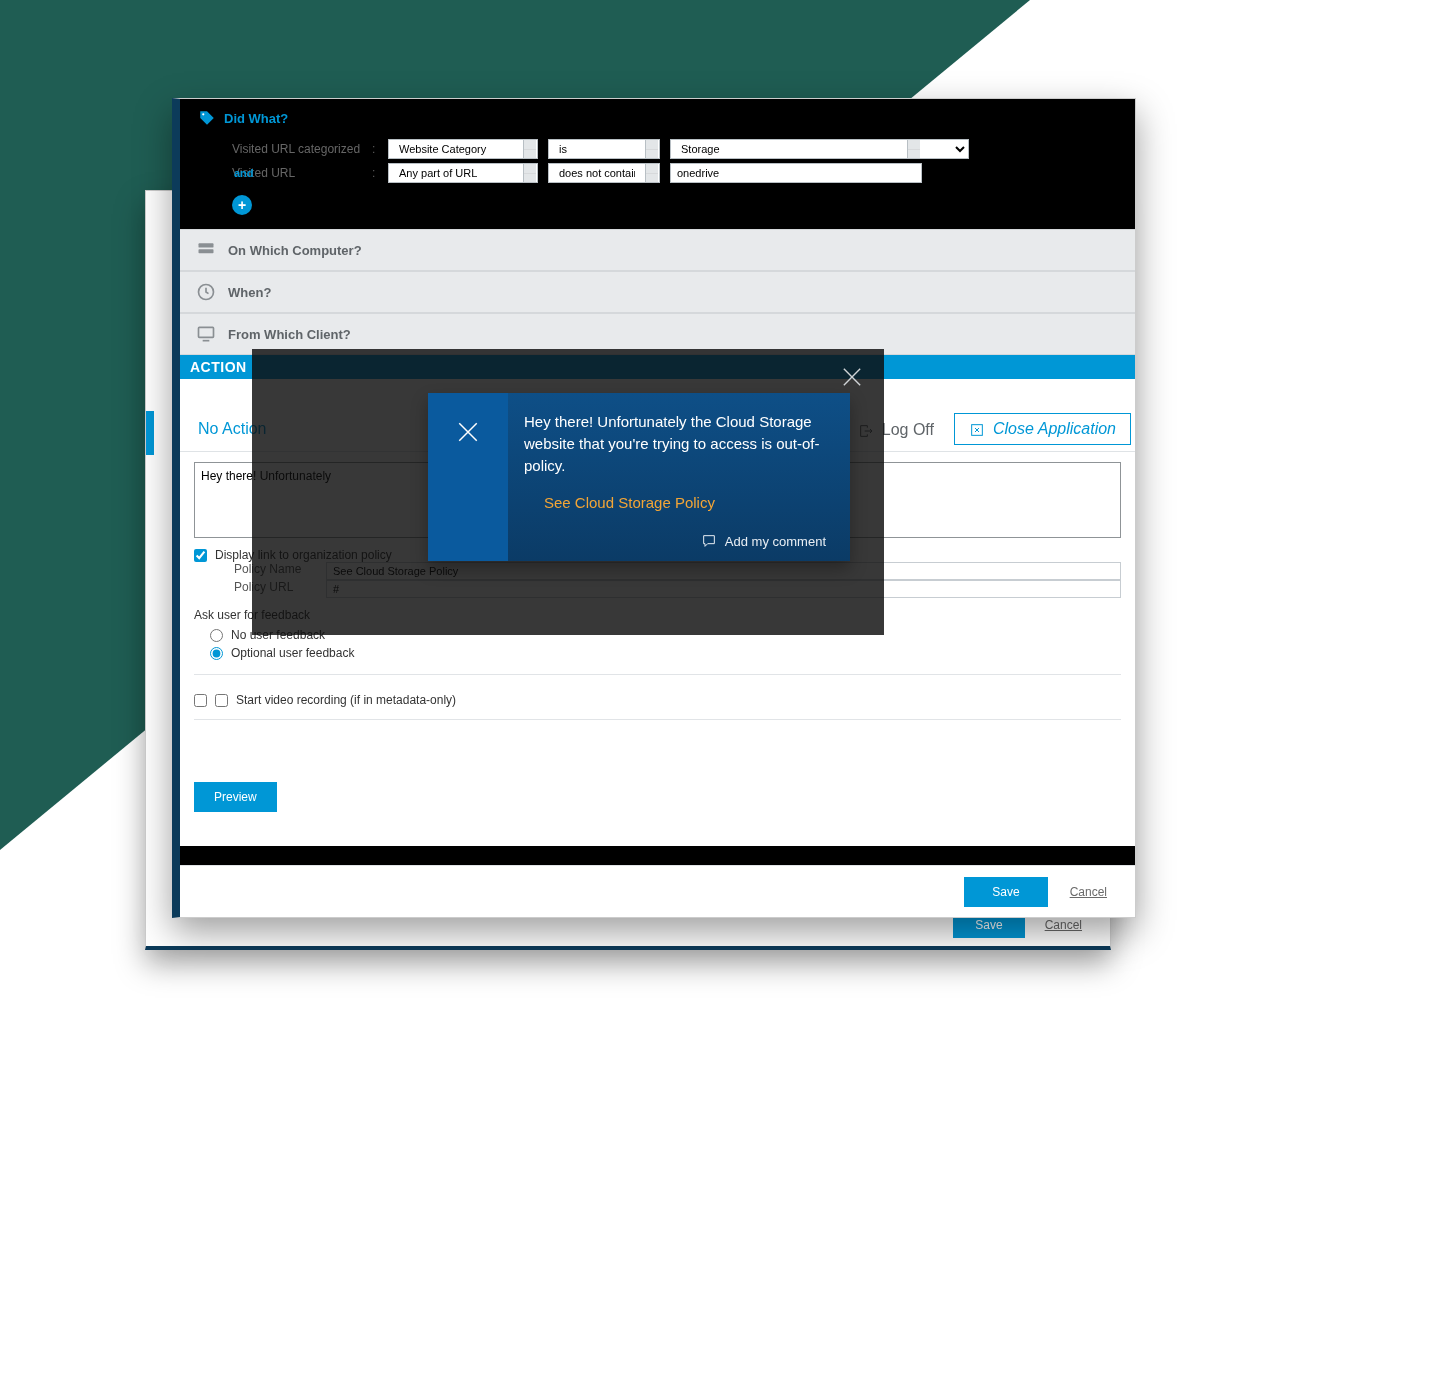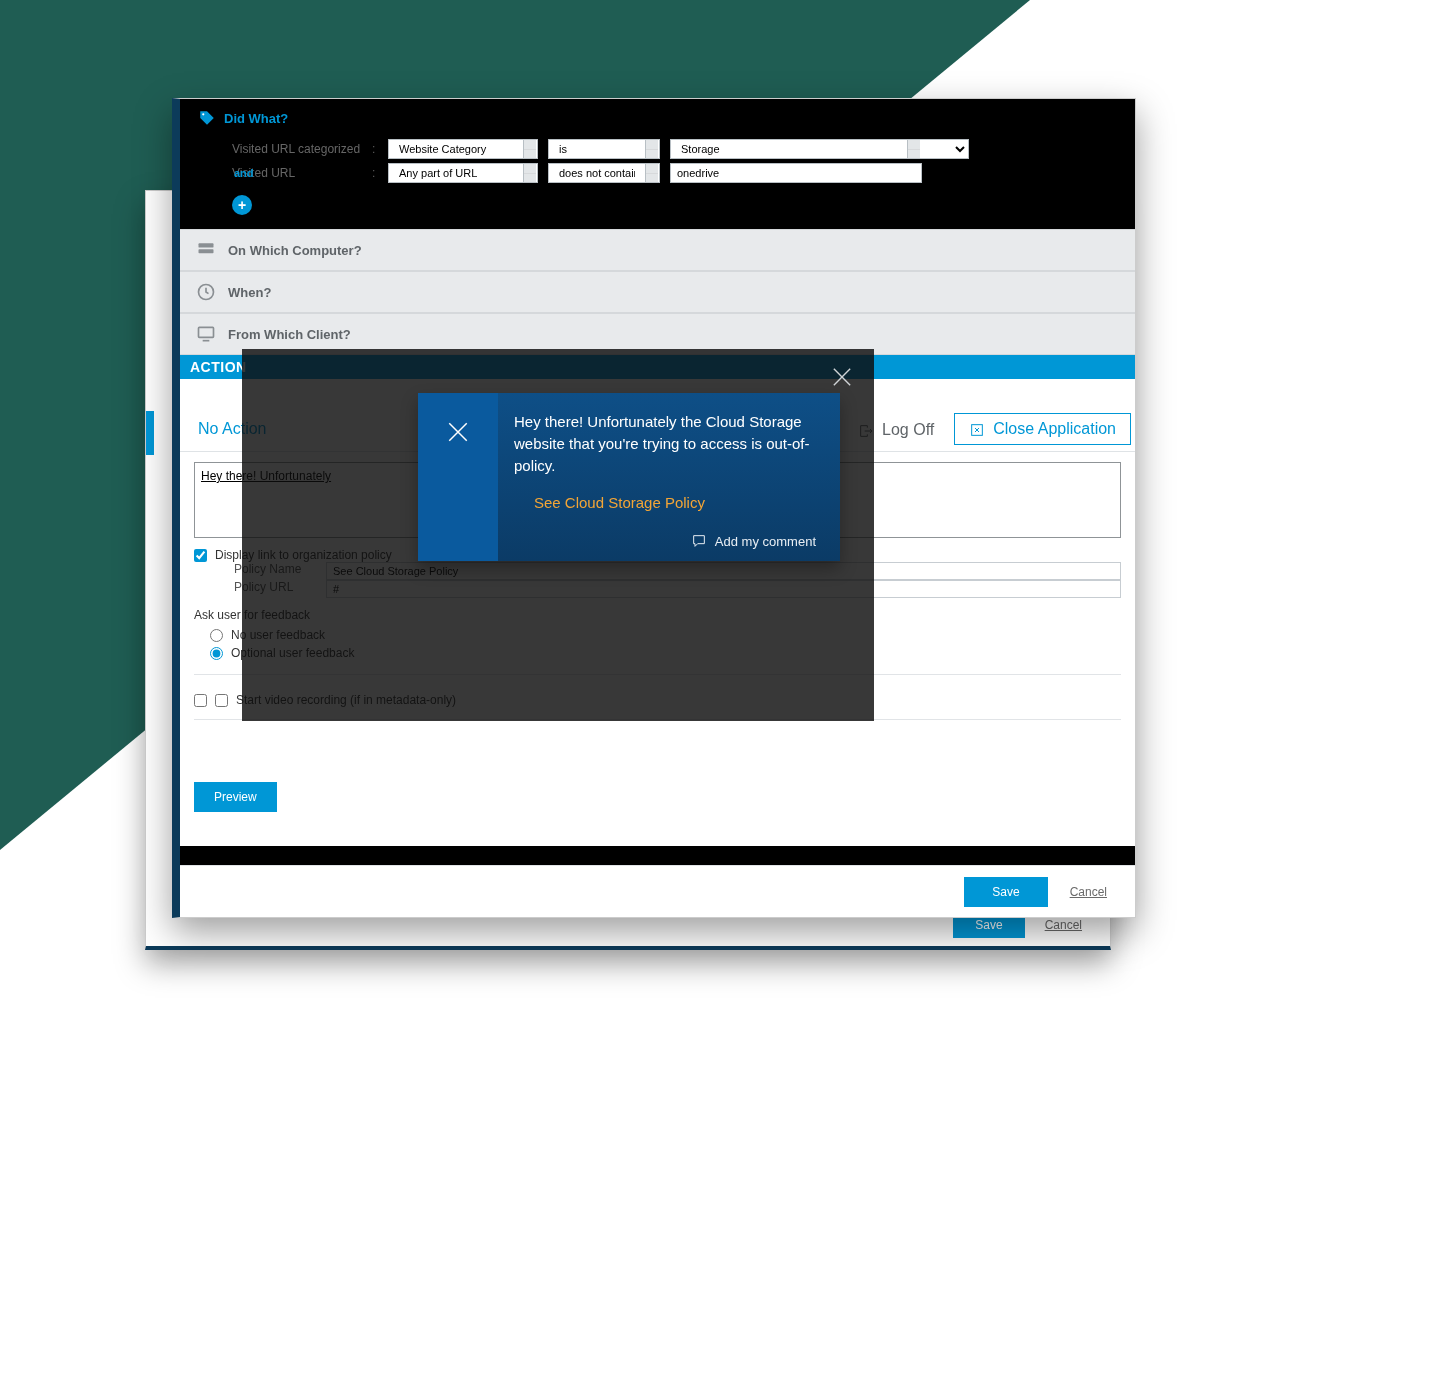--- a/index.html
+++ b/index.html
@@ -90,26 +90,26 @@
     background:#0097d6; color:#fff; font-size:14px; font-weight:600; letter-spacing:.5px;
     padding:4px 10px;
   }
   .action-tabs{
     display:flex; align-items:center; justify-content:space-between;
     padding:6px 4px; border-bottom:1px solid #dfe3e6; background:#fff;
   }
   .tab{ display:flex; align-items:flex-end; gap:8px; font-size:16px; color:#5f6468; padding:6px 14px;margin-top:28px;}
   .tab.active{ color:#0097d6;}
   .tab .ticon{ width:16px; height:16px; stroke:#5f6468; fill:none; stroke-width:1.5;}
-  .tab.box{ border:1px solid #0097d6; color:#0097d6;}
+  .tab.box{ border:1px solid #0097d6; color:#0097d6;font-style:italic;}
   .tab.box .ticon{ stroke:#0097d6;}
 
   .form-area{ background:#fff; padding:10px 14px 14px 14px;}
   .msg-box{
-    width:100%; height:76px; border:1px solid #8f9497; font-size:12px; padding:6px; resize:none;text-decoration:underline;
+    width:100%; height:76px; border:1px solid #8f9497; font-size:12px; padding:6px; resize:none;
   }
   .inline{ display:flex; align-items:center; gap:8px; font-size:12px; color:#333; padding:6px 0 0 0;}
   .sub{ padding-left:40px; display:flex; align-items:flex-start; gap:12px; font-size:12px; color:#555;}
   .sub .lbl{ width:80px;}
   .sub input[type=text]{ flex:1; height:18px; border:1px solid #c7cdd2; font-size:11px; padding:0 6px;}
   .radio-group{ padding:10px 0 0 0; font-size:12px; color:#333;}
   .radio-group .title{ padding-bottom:4px;}
   .radio-group label{ display:flex; align-items:center; gap:8px; padding:2px 0 2px 16px;}
   input[type=radio]{ accent-color:#0097d6;}
   input[type=checkbox]{ accent-color:#0097d6;}
@@ -119,21 +119,21 @@
 
   .footer{
     position:absolute; bottom:0; left:0; right:0; height:52px; background:#fff; border-top:1px solid #e1e4e7;
     display:flex; align-items:center; justify-content:flex-end; gap:22px; padding:0 28px;
   }
   .save-btn{ background:#0097d6; color:#fff; border:none; padding:8px 28px; font-size:12px;}
   .cancel-link{ color:#6a6a6a; font-size:12px; text-decoration:underline;}
 
   
   .modal-overlay{
-    position:absolute; left:62px; top:250px; width:632px; height:372px;
+    position:absolute; left:72px; top:250px; width:632px; height:286px;
     background:rgba(12,12,12,.82);
   }
   .modal-close-outer{
     position:absolute; right:18px; top:14px; width:28px; height:28px; cursor:pointer;
   }
   .modal-close-outer svg{ stroke:#cfd3d6; stroke-width:1.2; fill:none;}
   
   .popup{
     position:absolute; left:176px; top:44px; width:422px;
     background:linear-gradient(#0e4f87,#0b3b66);

